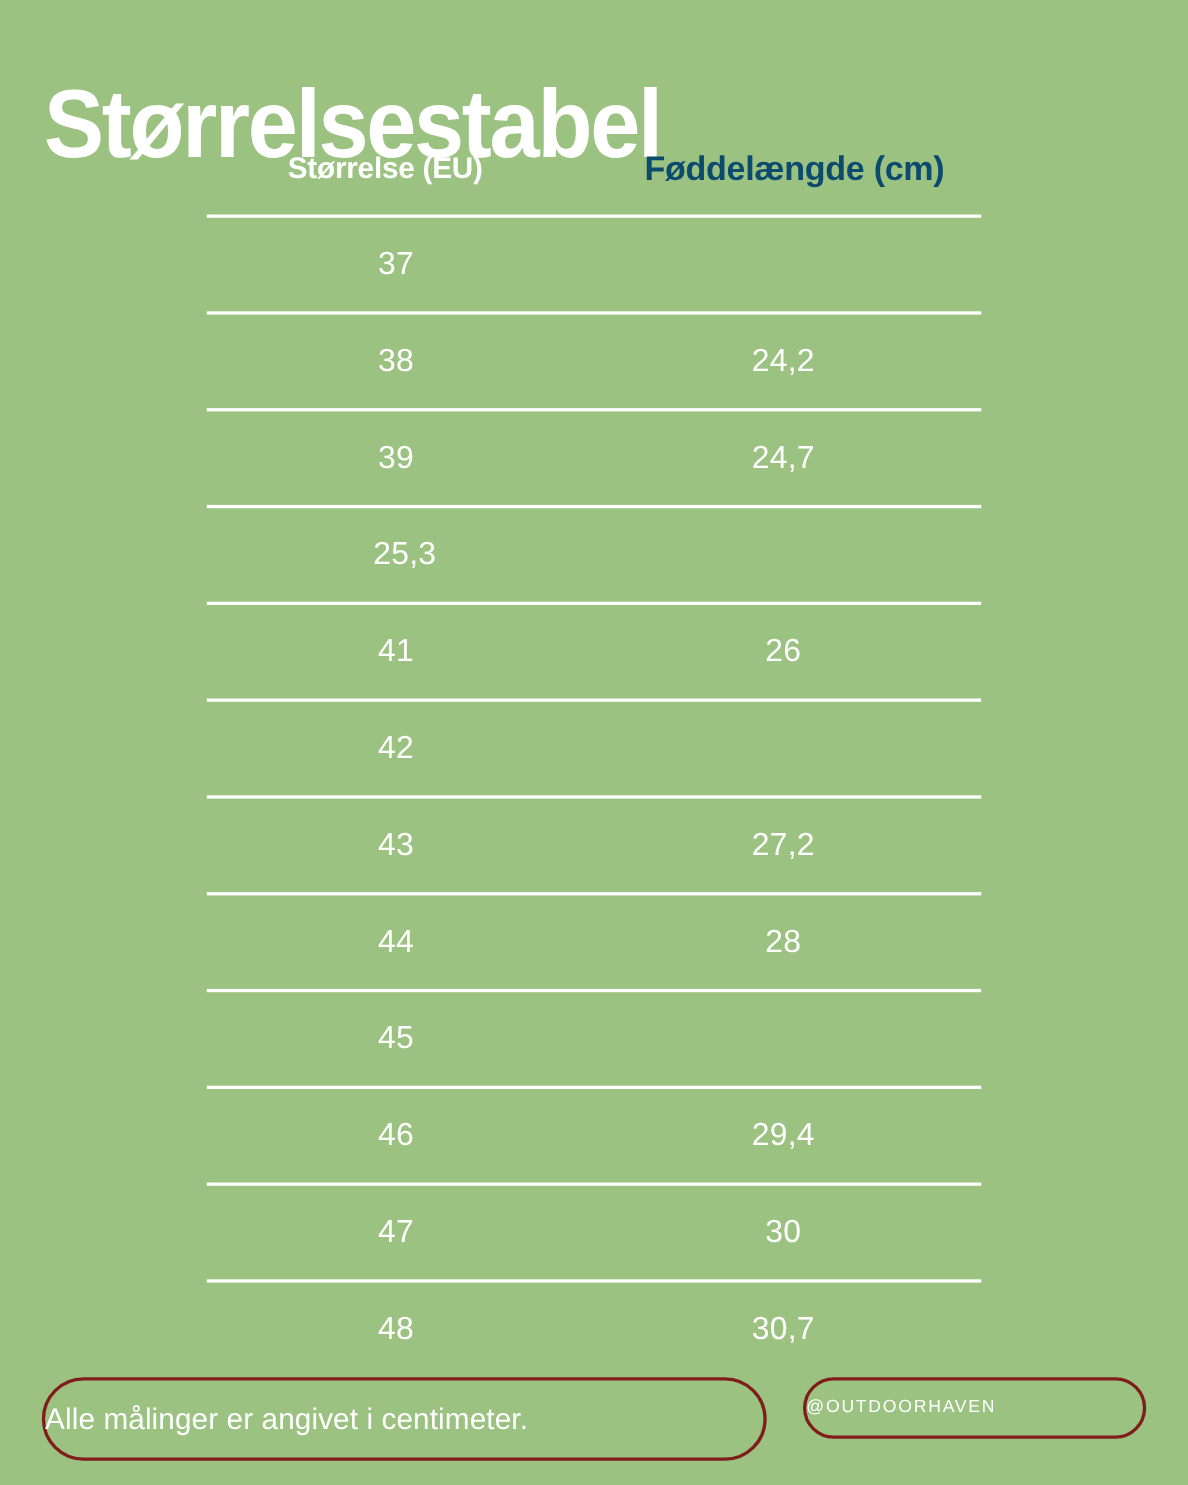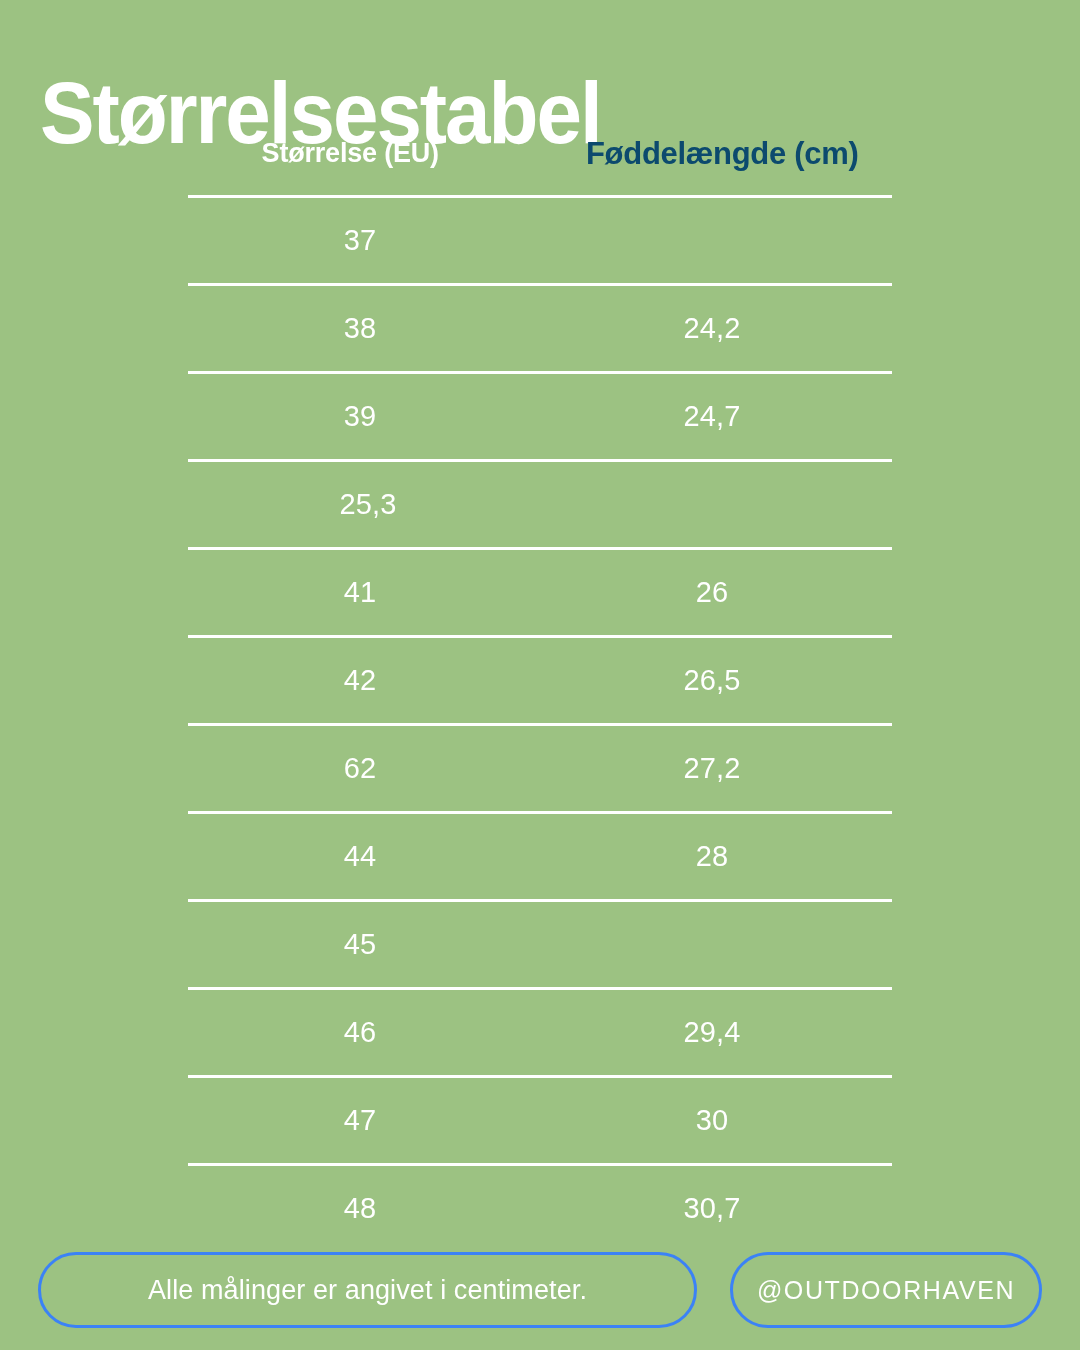--- a/index.html
+++ b/index.html
@@ -76,42 +76,42 @@
     color: #ffffff;
     font-size: 29px;
     font-weight: 300;
     letter-spacing: 0.2px;
   }
 
   
   .pill {
     position: absolute;
     box-sizing: border-box;
-    border: 3px solid #3b82f6;
+    border: 3px solid #7f1d1d;
     border-radius: 999px;
     display: flex;
     align-items: center;
-    justify-content: center;
+    justify-content: flex-start;
     color: #ffffff;
   }
   .pill-note {
     left: 38px;
     top: 1252px;
     width: 659px;
     height: 76px;
     font-size: 27px;
     font-weight: 300;
     letter-spacing: 0.1px;
   }
   .pill-handle {
     left: 730px;
     top: 1252px;
     width: 312px;
-    height: 76px;
-    font-size: 25px;
+    height: 56px;
+    font-size: 16px;
     font-weight: 300;
     letter-spacing: 1.6px;
   }
 </style>
 </head>
 <body>
 
 <h1 class="page-title">Størrelsestabel</h1>
 
 <div class="size-table">
@@ -145,25 +145,24 @@
         <div class="col-b"><span class="cell">25,3</span></div>
       </div>
       <div class="divider"></div>
       <div class="table-row">
         <div class="col-a"><span class="cell">41</span></div>
         <div class="col-b"><span class="cell">26</span></div>
       </div>
       <div class="divider"></div>
       <div class="table-row">
         <div class="col-a"><span class="cell">42</span></div>
-        <div class="col-b"><span class="cell">26,5</span></div>
       </div>
       <div class="divider"></div>
       <div class="table-row">
-        <div class="col-a"><span class="cell">62</span></div>
+        <div class="col-a"><span class="cell">43</span></div>
         <div class="col-b"><span class="cell">27,2</span></div>
       </div>
       <div class="divider"></div>
       <div class="table-row">
         <div class="col-a"><span class="cell">44</span></div>
         <div class="col-b"><span class="cell">28</span></div>
       </div>
       <div class="divider"></div>
       <div class="table-row">
         <div class="col-a"><span class="cell">45</span></div>

